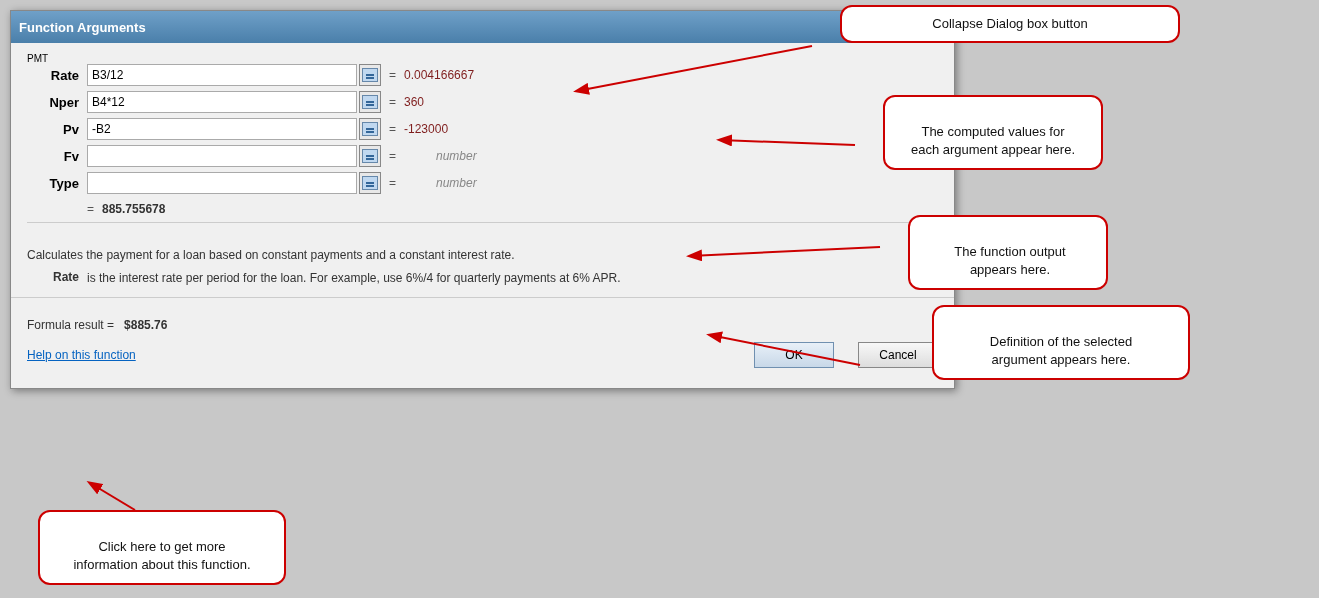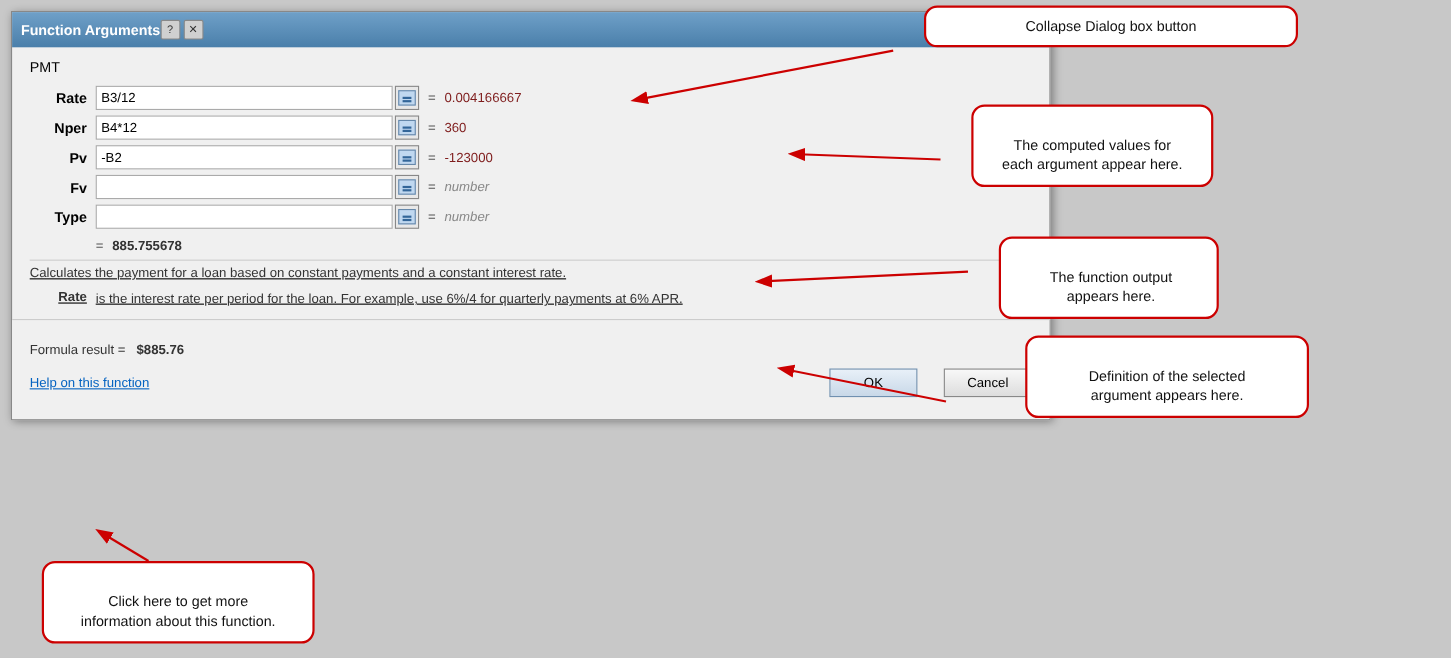--- a/index.html
+++ b/index.html
@@ -22,21 +22,21 @@
       background: #f0f0f0;
       border: 1px solid #888;
       box-shadow: 2px 2px 8px rgba(0,0,0,0.4);
     }
 
     .dialog-titlebar {
       background: linear-gradient(to bottom, #6fa0c8 0%, #4a7faa 100%);
       padding: 16px 8px;
       display: flex;
       align-items: center;
-      justify-content: flex-start;
+      justify-content: space-between;
       height: 28px;
     }
 
     .dialog-title {
       color: white;
       font-weight: bold;
       font-size: 13px;
     }
 
     .titlebar-buttons {
@@ -56,23 +56,22 @@
       font-size: 10px;
       cursor: pointer;
       color: #333;
     }
 
     .dialog-body {
       padding: 10px 16px 10px 16px;
     }
 
     .function-name {
-      font-size: 13px;
+      font-size: 10px;
       font-weight: normal;
-      margin-bottom: 10px;
       color: #000;
     }
 
     
     .args-table {
       width: 100%;
       margin-bottom: 8px;
     }
 
     .arg-row {
@@ -146,20 +145,21 @@
     }
 
     .arg-value {
       font-size: 12px;
       color: #7f1d1d;
     }
 
     .arg-value.placeholder {
       color: #888;
       font-style: italic;
+      margin-left: 32px;
     }
 
     
     .result-row {
       display: flex;
       align-items: center;
       margin: 6px 0 6px 0;
       padding-left: 60px;
     }
 
@@ -171,23 +171,22 @@
 
     .result-value {
       font-size: 12px;
       color: #333;
       font-weight: bold;
     }
 
     
     .description-section {
       border-top: 1px solid #ccc;
-      padding-top: 4px;
+      padding-top: 25px;
       margin-top: 3px;
-      text-decoration: underline;
     }
 
     .description-main {
       font-size: 12px;
       color: #333;
       margin-bottom: 8px;
     }
 
     .description-arg {
       display: flex;

